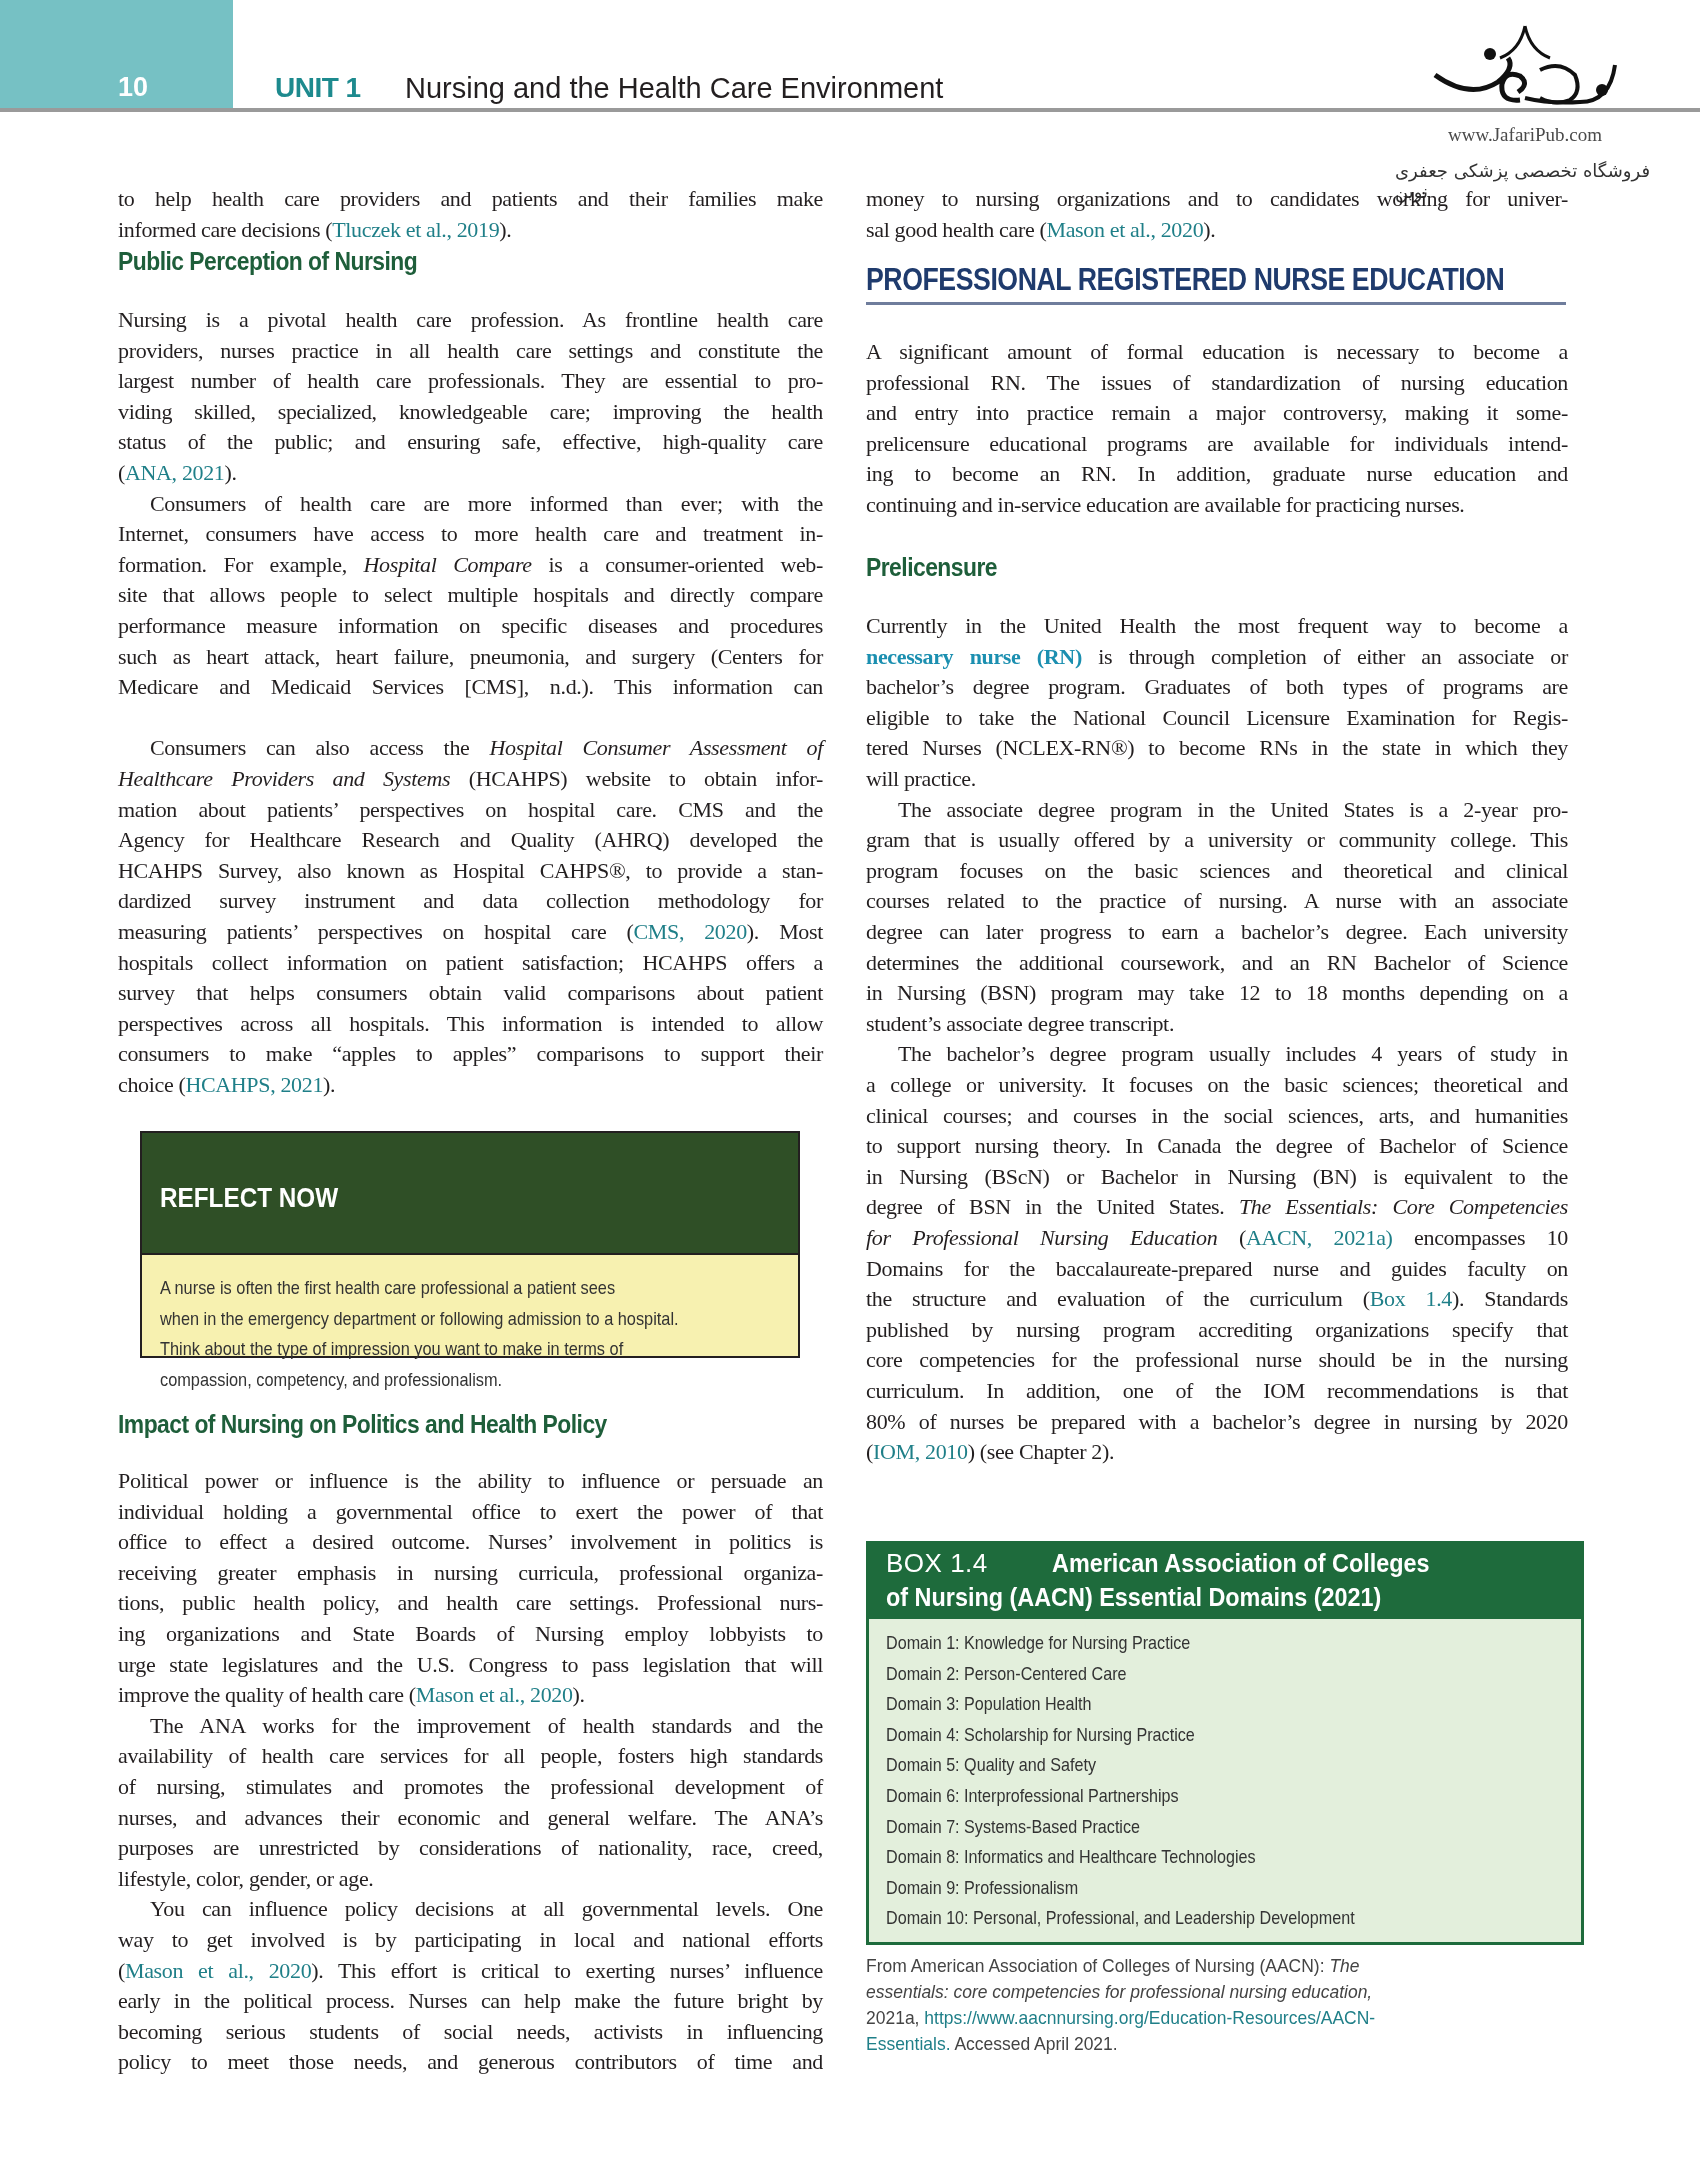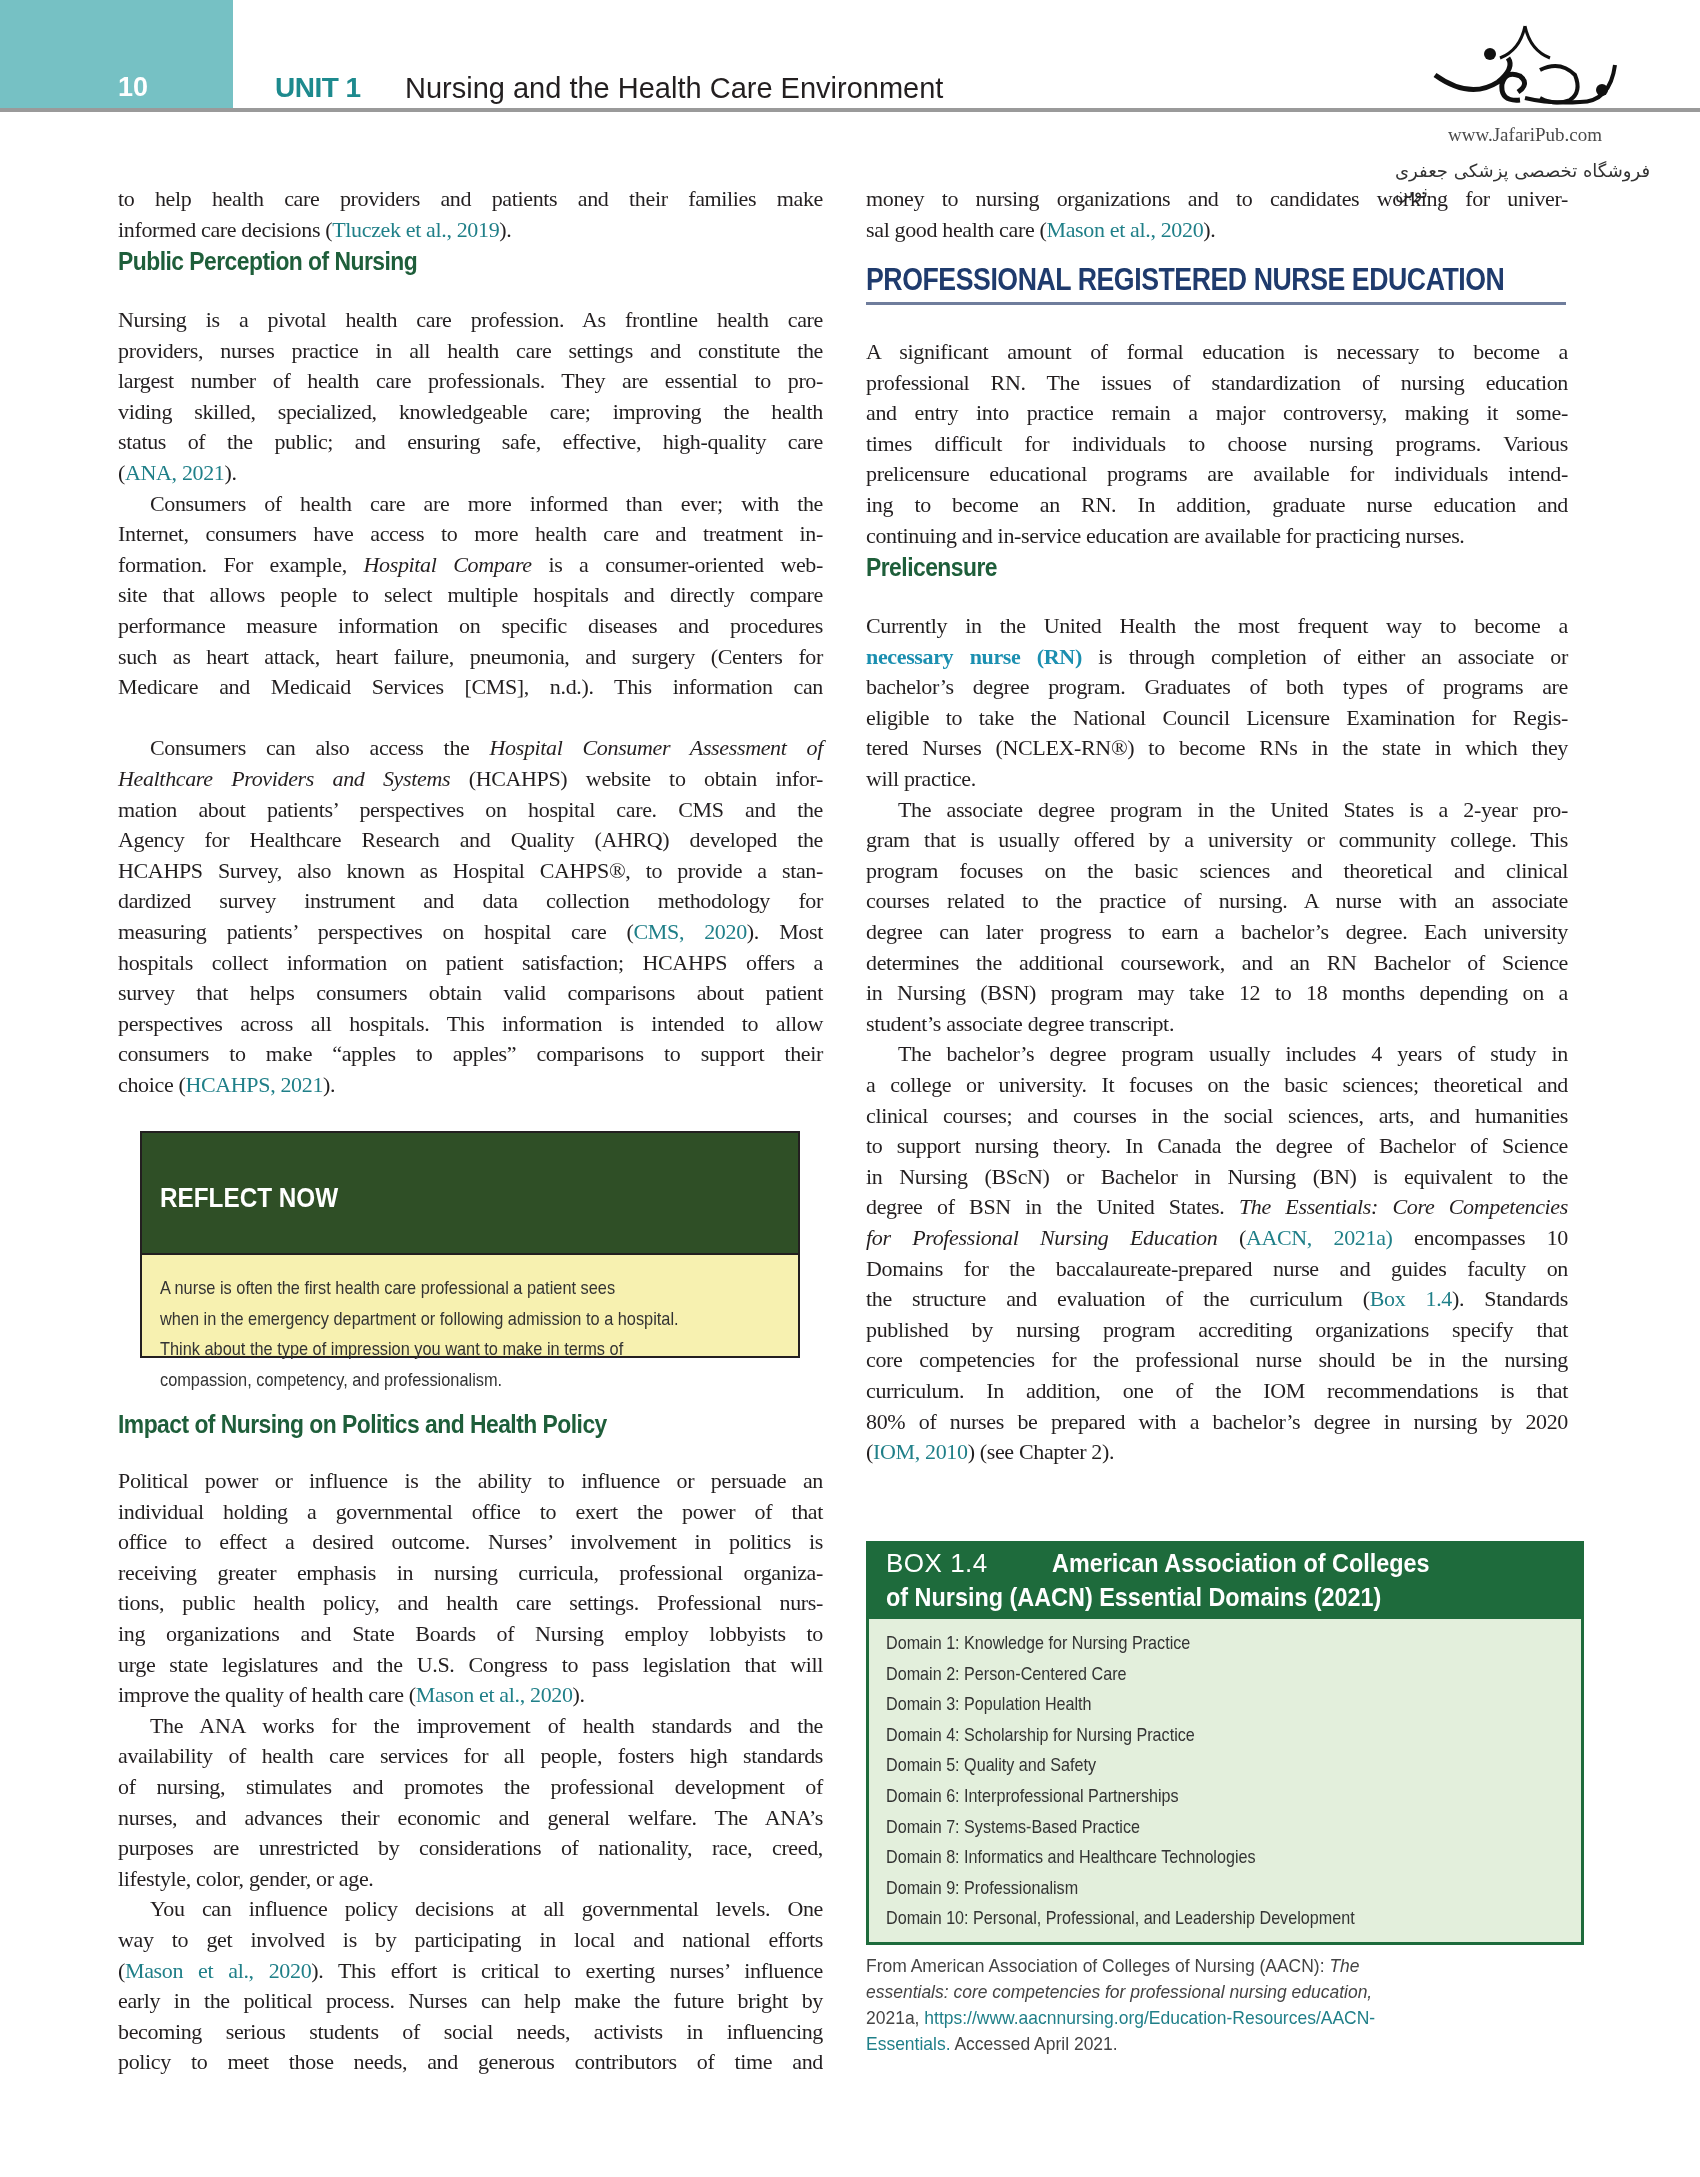--- a/index.html
+++ b/index.html
@@ -145,21 +145,20 @@
 <div class="col colR" style="top:164px">
     <div class="line">money to nursing organizations and to candidates working for univer-</div>
     <div class="line last">sal good health care (<span class="cite">Mason et al., 2020</span>).</div>
   </div>
 <div class="abs h1" style="left:866px;top:262px">PROFESSIONAL REGISTERED NURSE EDUCATION</div>
 <div class="abs h1rule"></div>
 <div class="col colR" style="top:317px">
     <div class="line">A significant amount of formal education is necessary to become a</div>
     <div class="line">professional RN. The issues of standardization of nursing education</div>
     <div class="line">and entry into practice remain a major controversy, making it some-</div>
-    <div class="line">times difficult for individuals to choose nursing programs. Various</div>
     <div class="line">prelicensure educational programs are available for individuals intend-</div>
     <div class="line">ing to become an RN. In addition, graduate nurse education and</div>
     <div class="line last">continuing and in-service education are available for practicing nurses.</div>
   </div>
 <div class="abs h2" style="left:866px;top:552px">Prelicensure</div>
 <div class="col colR" style="top:591px">
     <div class="line">Currently in the United Health the most frequent way to become a</div>
     <div class="line"><span class="term">necessary nurse (RN)</span> is through completion of either an associate or</div>
     <div class="line">bachelor’s degree program. Graduates of both types of programs are</div>
     <div class="line">eligible to take the National Council Licensure Examination for Regis-</div>

